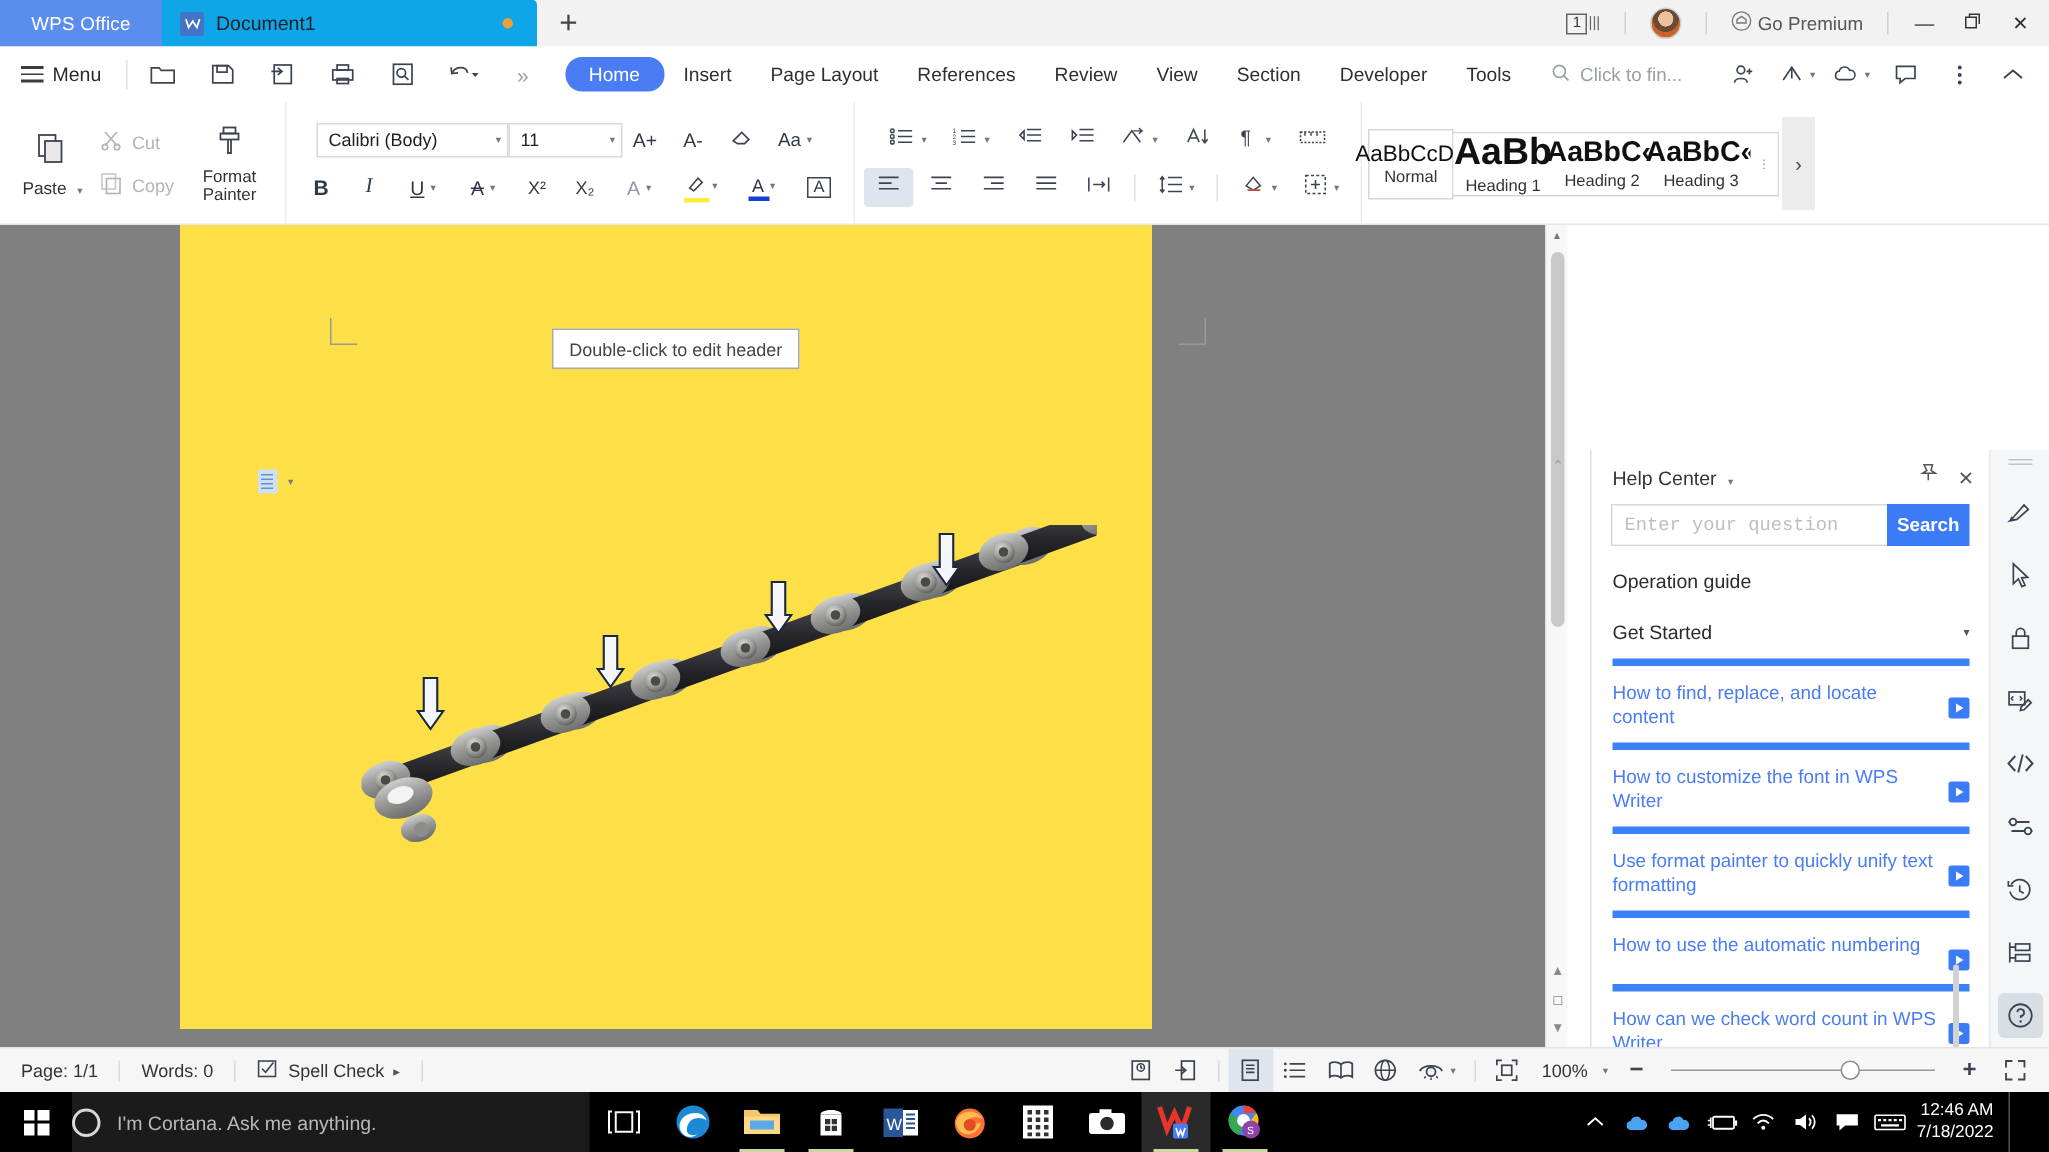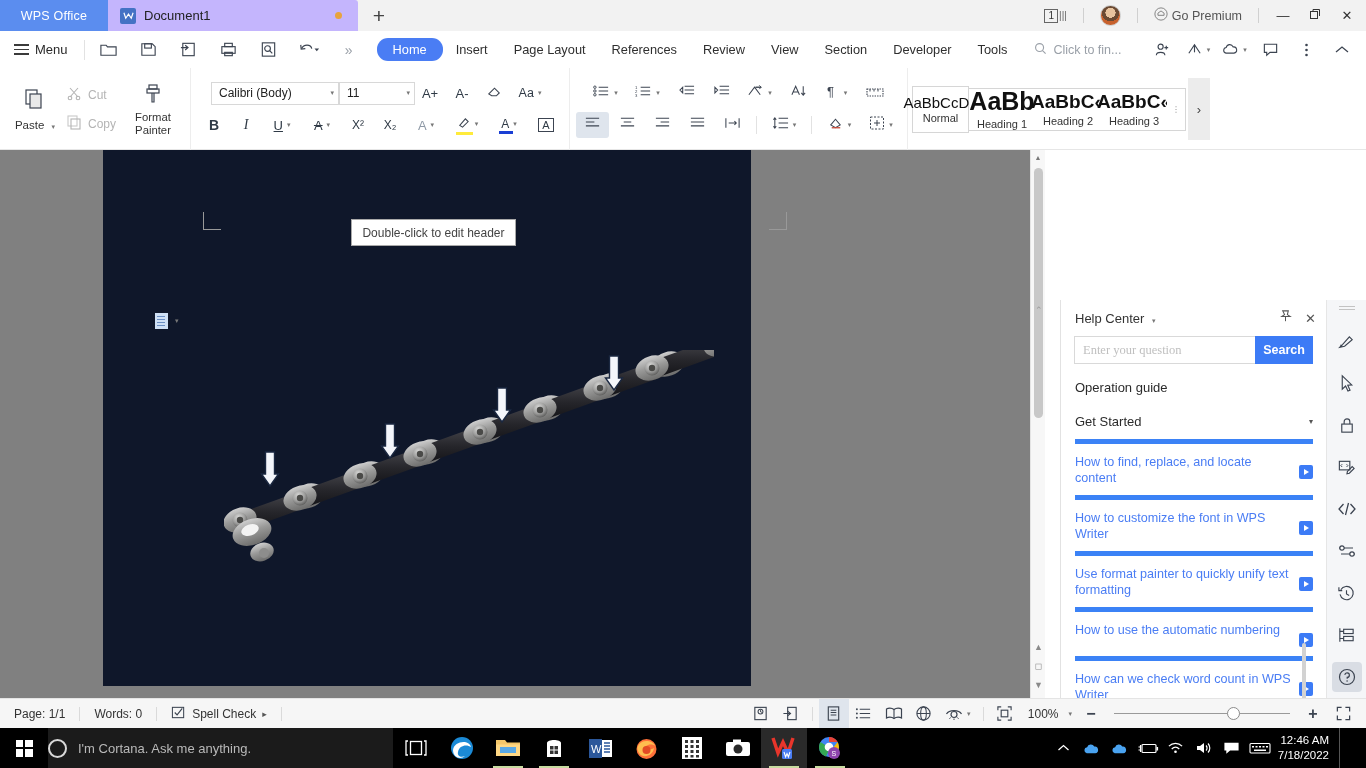--- a/index.html
+++ b/index.html
@@ -17,21 +17,21 @@
     position: absolute; left:0; top:0; width:1366px; height:31px;
     background:#f2f2f2; display:flex; align-items:flex-end;
   }
   .brand-tab {
     width:108px; height:31px; background:#4b7bec;
     background:#5b8def;
     display:flex; align-items:center; justify-content:center;
     color:#fff; font-size:12.5px; letter-spacing:.2px;
   }
   .doc-tab {
-    height:31px; min-width:250px; background:#c4b5fd;
+    height:31px; min-width:250px; background:#0ea5e9;
     display:flex; align-items:center; padding:0 10px 0 12px; gap:8px;
     border-top-right-radius:3px;
   }
   .doc-tab .wicon {
     width:16px; height:16px; background:#4472c4; border-radius:2px;
     display:flex; align-items:center; justify-content:center;
     color:#fff; font-size:10px; font-weight:bold;
   }
   .doc-tab .tname { font-size:13px; color:#222; flex:1; }
   .dot-modified { width:7px; height:7px; border-radius:50%; background:#e8a33d; margin-right:6px;}
@@ -130,21 +130,21 @@
      justify-content:center; color:#444; font-size:13px; margin-left:2px;}
 
   
   .workspace {
     position:absolute; left:0; top:150px; width:1366px; height:548px; background:#fff;
   }
   .doc-area { position:absolute; left:0; top:0; width:1030px; height:548px; background:#7f7f7f;
     background:#808080; overflow:hidden;}
   .doc-grey-r { position:absolute; left:912px; top:0; width:118px; height:548px; background:#808080;}
   .page {
-    position:absolute; left:103px; top:0; width:648px; height:536px; background:#0f172a;
+    position:absolute; left:120px; top:0; width:648px; height:536px; background:#fde047;
   }
   .pmark { position:absolute; width:18px; height:18px; }
   .pmark.tl { left:100px; top:62px; border-left:1px solid #999; border-bottom:1px solid #999;}
   .pmark.tr { left:666px; top:62px; border-right:1px solid #999; border-bottom:1px solid #999;}
   .hdr-tip {
     position:absolute; left:248px; top:69px; width:165px; height:27px;
     border:1px solid #a9a9a9; background:#fff; display:flex; align-items:center;
     justify-content:center; font-size:12px; color:#444;
   }
   .layout-badge { position:absolute; left:52px; top:163px; display:flex; align-items:center; gap:3px;}
@@ -168,21 +168,21 @@
   .helppanel {
     position:absolute; left:1060px; top:150px; width:266px; height:548px;
     background:#fff; border-left:1px solid #e2e2e2;
   }
   .hp-head { height:36px; display:flex; align-items:center; padding:0 10px 0 14px; }
   .hp-title { font-size:13px; color:#333;}
   .hp-head .sp { margin-left:auto; display:flex; align-items:center; gap:12px; color:#555;}
   .hp-search { display:flex; padding:0 13px; height:30px; }
   .hp-search input {
     flex:1; height:28px; border:1px solid #d9d9d9; border-right:none; outline:none;
-    padding:0 8px; font-size:12.5px; color:#333; font-family:Liberation Serif, serif;
+    padding:0 8px; font-size:12.5px; color:#333; font-family:Liberation Mono, monospace;
   }
   .hp-search input::placeholder { color:#bfbfbf; }
   .hp-search .sbtn { width:58px; height:28px; background:#3c7bf6; color:#fff; font-size:12.5px;
     display:flex; align-items:center; justify-content:center; font-weight:bold;}
   .hp-section { font-size:13px; color:#2b2b2b; padding:14px 13px 8px 14px;}
   .hp-card { margin:0 13px 0 14px; border:0px; background:#fff;}
   .hp-acc { display:flex; align-items:center; height:36px; font-size:13px; color:#2b2b2b;}
   .hp-acc .ch { margin-left:auto; font-size:8px; color:#555;}
   .hp-item { display:flex; align-items:flex-start; gap:8px; padding:10px 0 9px 0;
      border-top:5px solid #3b82f6;}

